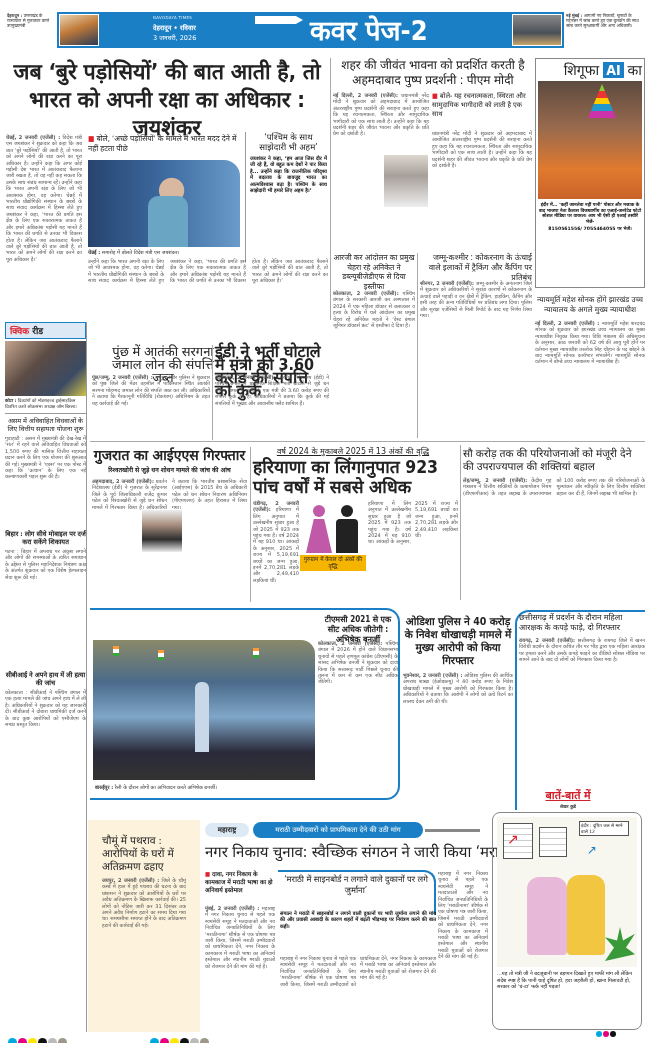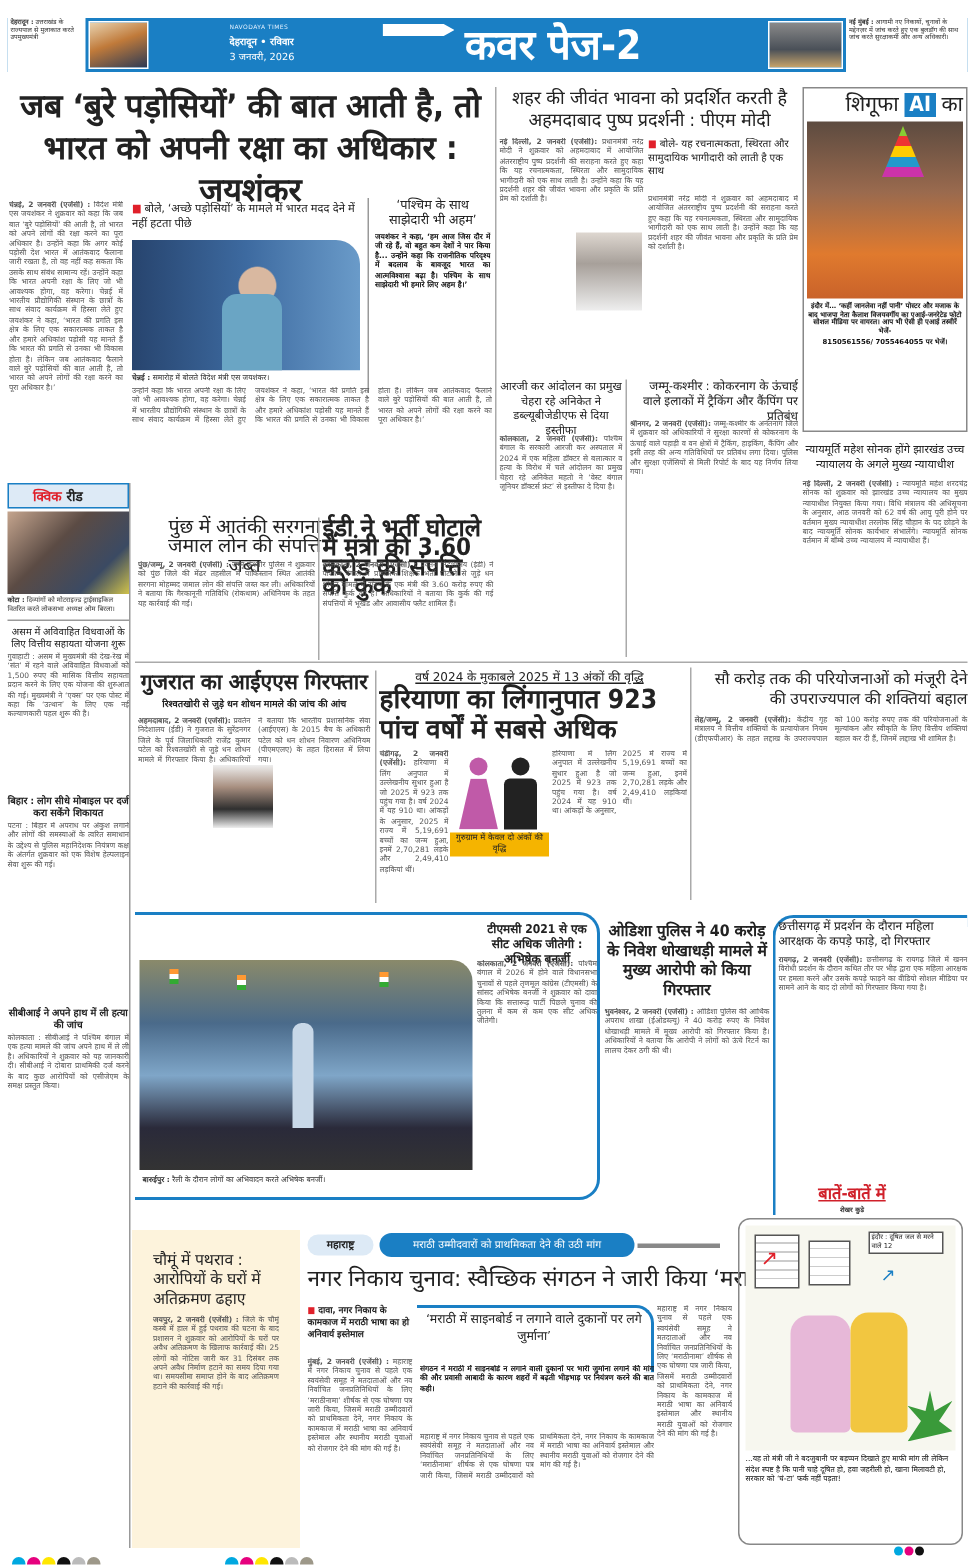--- a/index.html
+++ b/index.html
@@ -87,21 +87,21 @@
 <div class="abs txt" style="left:420px;top:280px;width:112px;height:155px">
   <b>श्रीनगर, 2 जनवरी (एजेंसी):</b> <span>जम्मू-कश्मीर के अनंतनाग जिले में शुक्रवार को अधिकारियों ने सुरक्षा कारणों से कोकरनाग के ऊंचाई वाले पहाड़ी व वन क्षेत्रों में ट्रैकिंग, हाइकिंग, कैंपिंग और इसी तरह की अन्य गतिविधियों पर प्रतिबंध लगा दिया। पुलिस और सुरक्षा एजेंसियों से मिली रिपोर्ट के बाद यह निर्णय लिया गया।</span>
 </div>
 
 <div class="abs hd" style="left:535px;top:295px;width:110px;font-size:7.4px;line-height:10px;text-align:center;font-weight:normal">न्यायमूर्ति महेश सोनक होंगे झारखंड उच्च न्यायालय के अगले मुख्य न्यायाधीश</div>
 <div class="abs txt" style="left:535px;top:320px;width:110px;height:118px">
   <b>नई दिल्ली, 2 जनवरी (एजेंसी) :</b> <span>न्यायमूर्ति महेश शरदचंद्र सोनक को शुक्रवार को झारखंड उच्च न्यायालय का मुख्य न्यायाधीश नियुक्त किया गया। विधि मंत्रालय की अधिसूचना के अनुसार, आठ जनवरी को 62 वर्ष की आयु पूरी होने पर वर्तमान मुख्य न्यायाधीश तरलोक सिंह चौहान के पद छोड़ने के बाद न्यायमूर्ति सोनक कार्यभार संभालेंगे। न्यायमूर्ति सोनक वर्तमान में बॉम्बे उच्च न्यायालय में न्यायाधीश हैं।</span>
 </div>
 
 <div class="abs" style="left:5px;top:322px;width:82px;height:710px;border-right:1px solid #999">
-  <div style="background:#ddeaf6;border:1px solid #1a7fc4;padding:1px 16px;font-size:9px;font-weight:bold">
+  <div style="background:#ddeaf6;border:1px solid #1a7fc4;padding:1px 4px;font-size:9px;font-weight:bold">
     <span style="color:#e0202a">क्विक</span> <span>रीड</span>
   </div>
   <div class="photo" style="height:55px;margin-top:2px;background:linear-gradient(135deg,#c5a58e,#5b4b44 40%,#3b4a63 75%,#d0c24a)"></div>
   <div class="cap" style="margin-top:2px;font-size:4.5px;line-height:5.5px">
     <b>कोटा :</b> <span>दिव्यांगों को मोटराइज्ड ट्राईसाइकिल वितरित करते लोकसभा अध्यक्ष ओम बिरला।</span>
   </div>
   <div style="margin-top:4px;border-top:1px solid #999;padding-top:3px">
     <div class="hd" style="font-size:6.5px;line-height:8px;text-align:center;font-weight:normal">असम में अविवाहित विधवाओं के लिए वित्तीय सहायता योजना शुरू</div>
     <div class="txt" style="margin-top:2px;height:92px">गुवाहाटी : असम में मुख्यमंत्री की देख-रेख में ‘संत’ में रहने वाले अविवाहित विधवाओं को 1,500 रुपए की मासिक वित्तीय सहायता प्रदान करने के लिए एक योजना की शुरुआत की गई। मुख्यमंत्री ने ‘एक्स’ पर एक पोस्ट में कहा कि ‘उत्थान’ के लिए एक नई कल्याणकारी पहल शुरू की है।</div>
   </div>
@@ -147,21 +147,21 @@
   </div>
   <div class="abs" style="left:34px;top:0;width:26px;height:48px">
     <div style="width:12px;height:12px;border-radius:50%;background:#222;margin:0 auto"></div>
     <div style="width:22px;height:34px;margin:2px auto 0;background:#222;border-radius:4px 4px 0 0"></div>
   </div>
   <div class="abs" style="left:0;top:50px;width:66px;background:#f5b400;font-size:5.6px;line-height:7px;text-align:center;padding:1px;color:#222">गुरुग्राम में केवल दो अंकों की वृद्धि</div>
 </div>
 <div class="abs txt" style="left:368px;top:500px;width:90px;height:100px;column-count:2;column-gap:4px">हरियाणा में लिंग अनुपात में उल्लेखनीय सुधार हुआ है जो 2025 में 923 तक पहुंच गया है। वर्ष 2024 में यह 910 था। आंकड़ों के अनुसार, 2025 में राज्य में 5,19,691 बच्चों का जन्म हुआ, इनमें 2,70,281 लड़के और 2,49,410 लड़कियां थीं।</div>
 <div class="abs rule" style="left:460px;top:445px;width:1px;height:155px"></div>
 
-<div class="abs hd" style="left:463px;top:447px;width:182px;font-size:10.5px;line-height:13px;text-align:right;font-weight:normal">सौ करोड़ तक की परियोजनाओं को मंजूरी देने की उपराज्यपाल की शक्तियां बहाल</div>
+<div class="abs hd" style="left:463px;top:447px;width:182px;font-size:10.5px;line-height:13px;text-align:left;font-weight:normal">सौ करोड़ तक की परियोजनाओं को मंजूरी देने की उपराज्यपाल की शक्तियां बहाल</div>
 <div class="abs txt" style="left:463px;top:477px;width:182px;height:125px;column-count:2;column-gap:5px">
   <b>लेह/जम्मू, 2 जनवरी (एजेंसी):</b> <span>केंद्रीय गृह मंत्रालय ने वित्तीय शक्तियों के प्रत्यायोजन नियम (डीएफपीआर) के तहत लद्दाख के उपराज्यपाल को 100 करोड़ रुपए तक की परियोजनाओं के मूल्यांकन और स्वीकृति के लिए वित्तीय शक्तियां बहाल कर दी हैं, जिनमें लद्दाख भी शामिल है।</span>
 </div>
 
 <div class="abs" style="left:90px;top:608px;width:310px;height:192px;border:2px solid #1a7fc4;border-radius:0 14px 14px 0;border-left:none"></div>
 <div class="abs photo" style="left:93px;top:640px;width:222px;height:140px;border-radius:0 14px 0 0;background:linear-gradient(180deg,#8a8a6a 0%,#4a6a8a 30%,#7fa6c8 55%,#2a2a3a 80%,#333 100%)">
   <div class="abs" style="left:20px;top:6px;width:6px;height:10px;background:linear-gradient(180deg,#f93 33%,#fff 33% 66%,#3a3 66%)"></div>
   <div class="abs" style="left:65px;top:10px;width:6px;height:10px;background:linear-gradient(180deg,#f93 33%,#fff 33% 66%,#3a3 66%)"></div>
   <div class="abs" style="left:160px;top:8px;width:6px;height:10px;background:linear-gradient(180deg,#f93 33%,#fff 33% 66%,#3a3 66%)"></div>
   <div class="abs" style="left:102px;top:42px;width:14px;height:70px;background:#c8d8e8;border-radius:6px 6px 0 0"></div>

